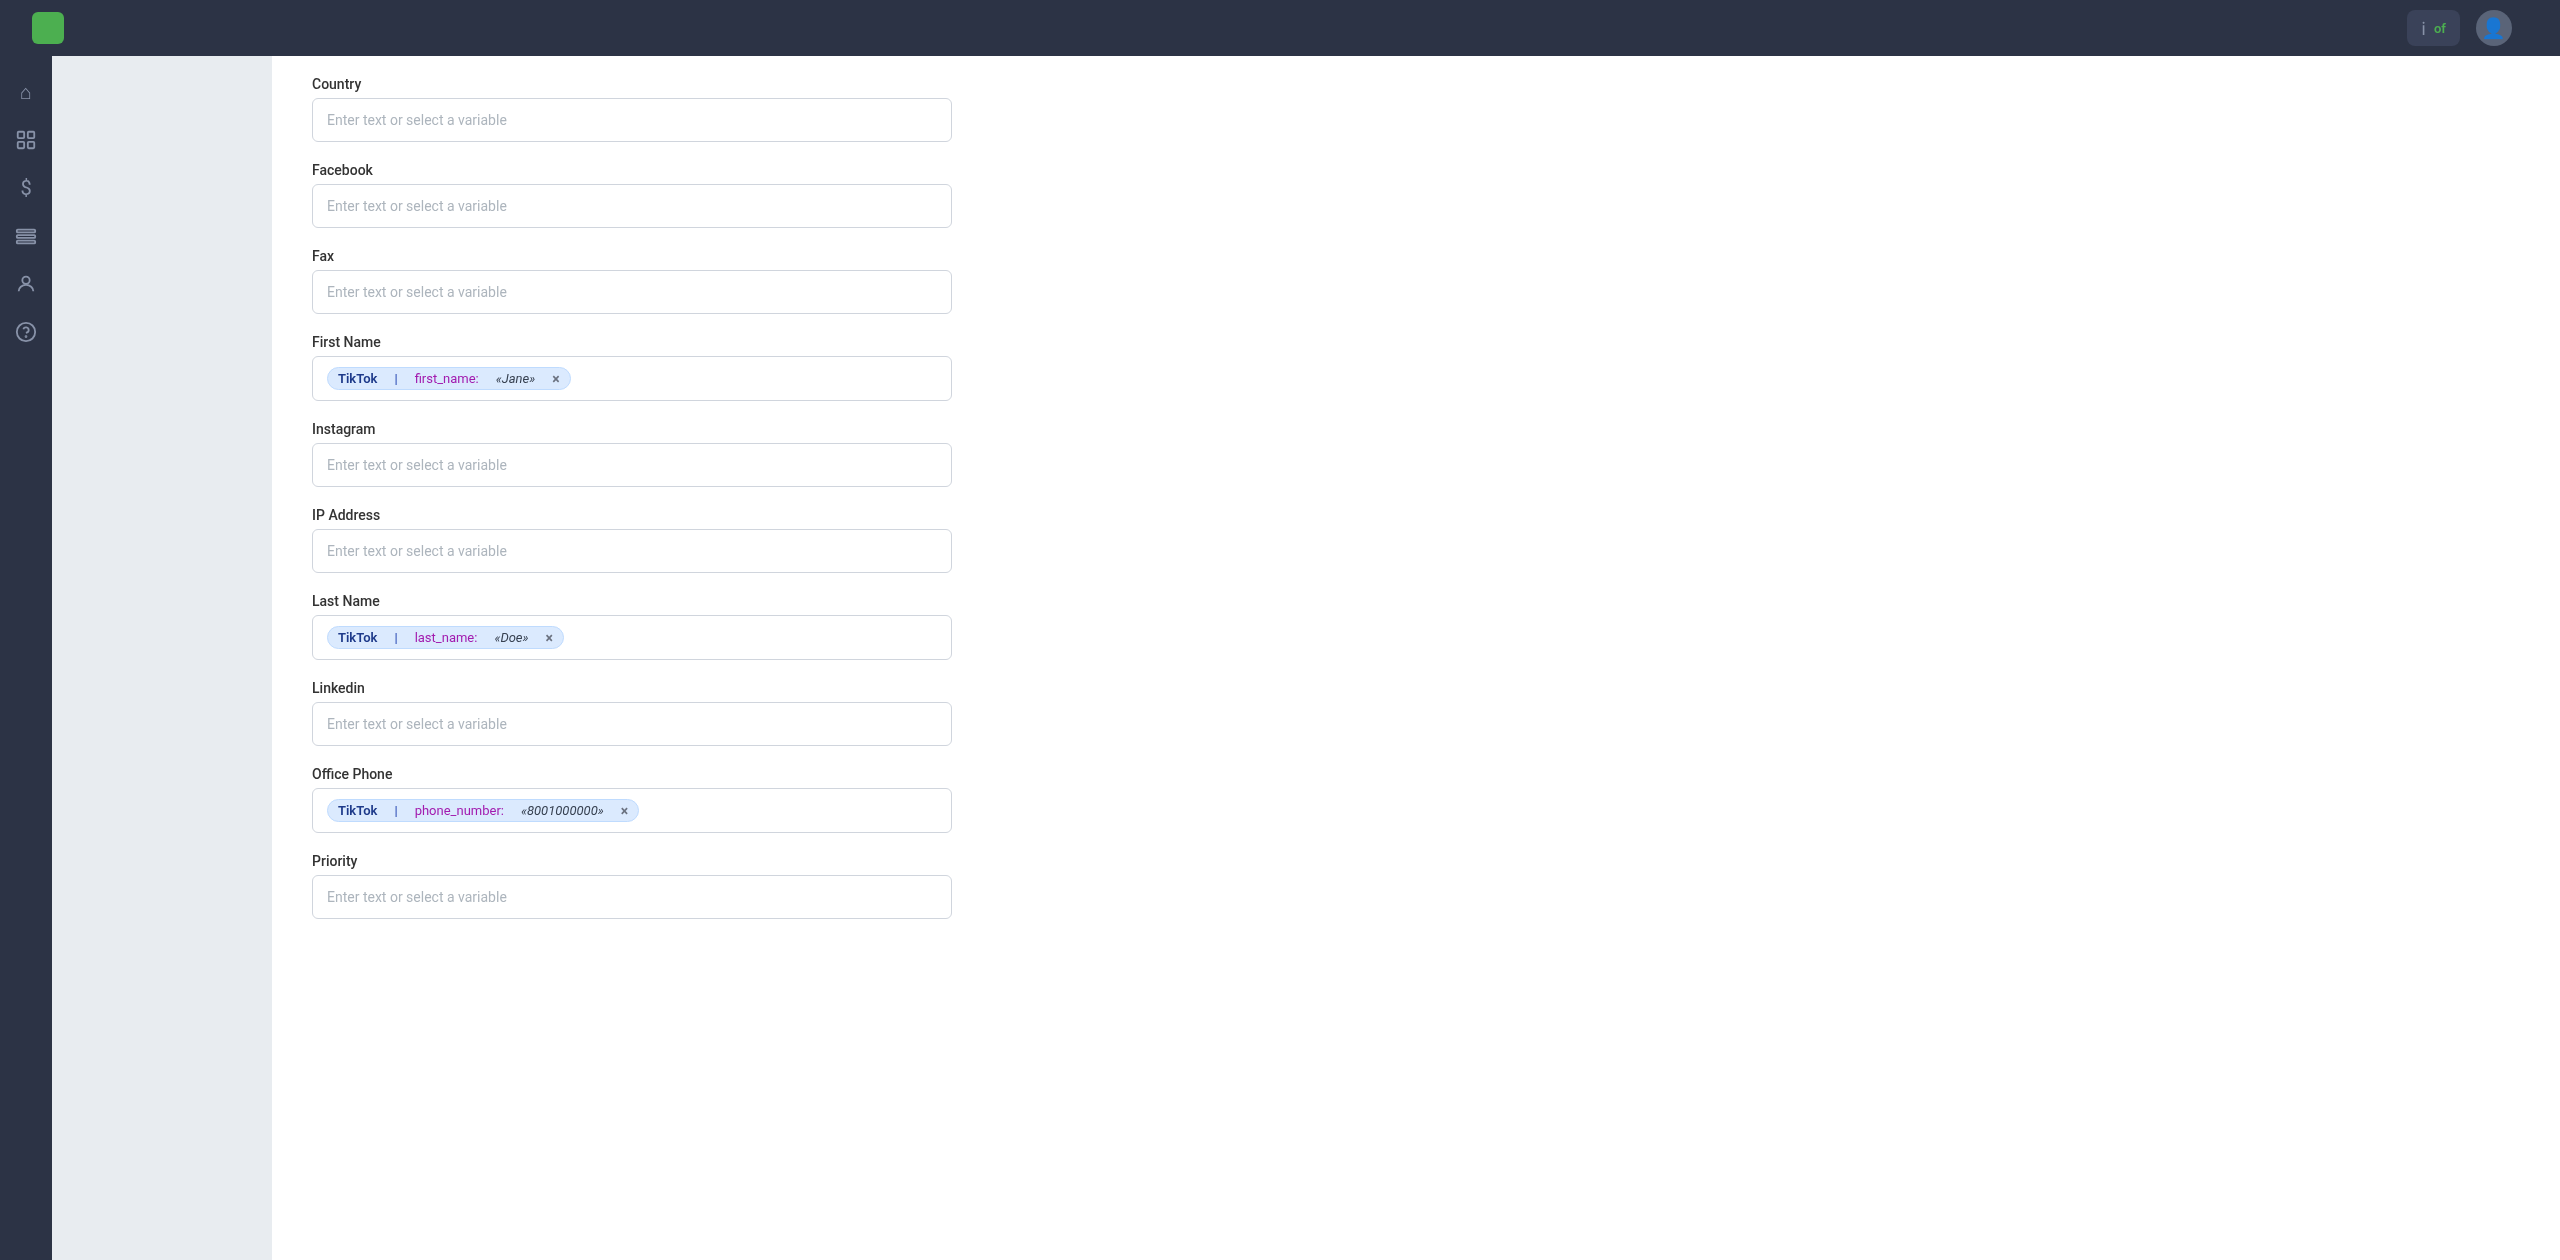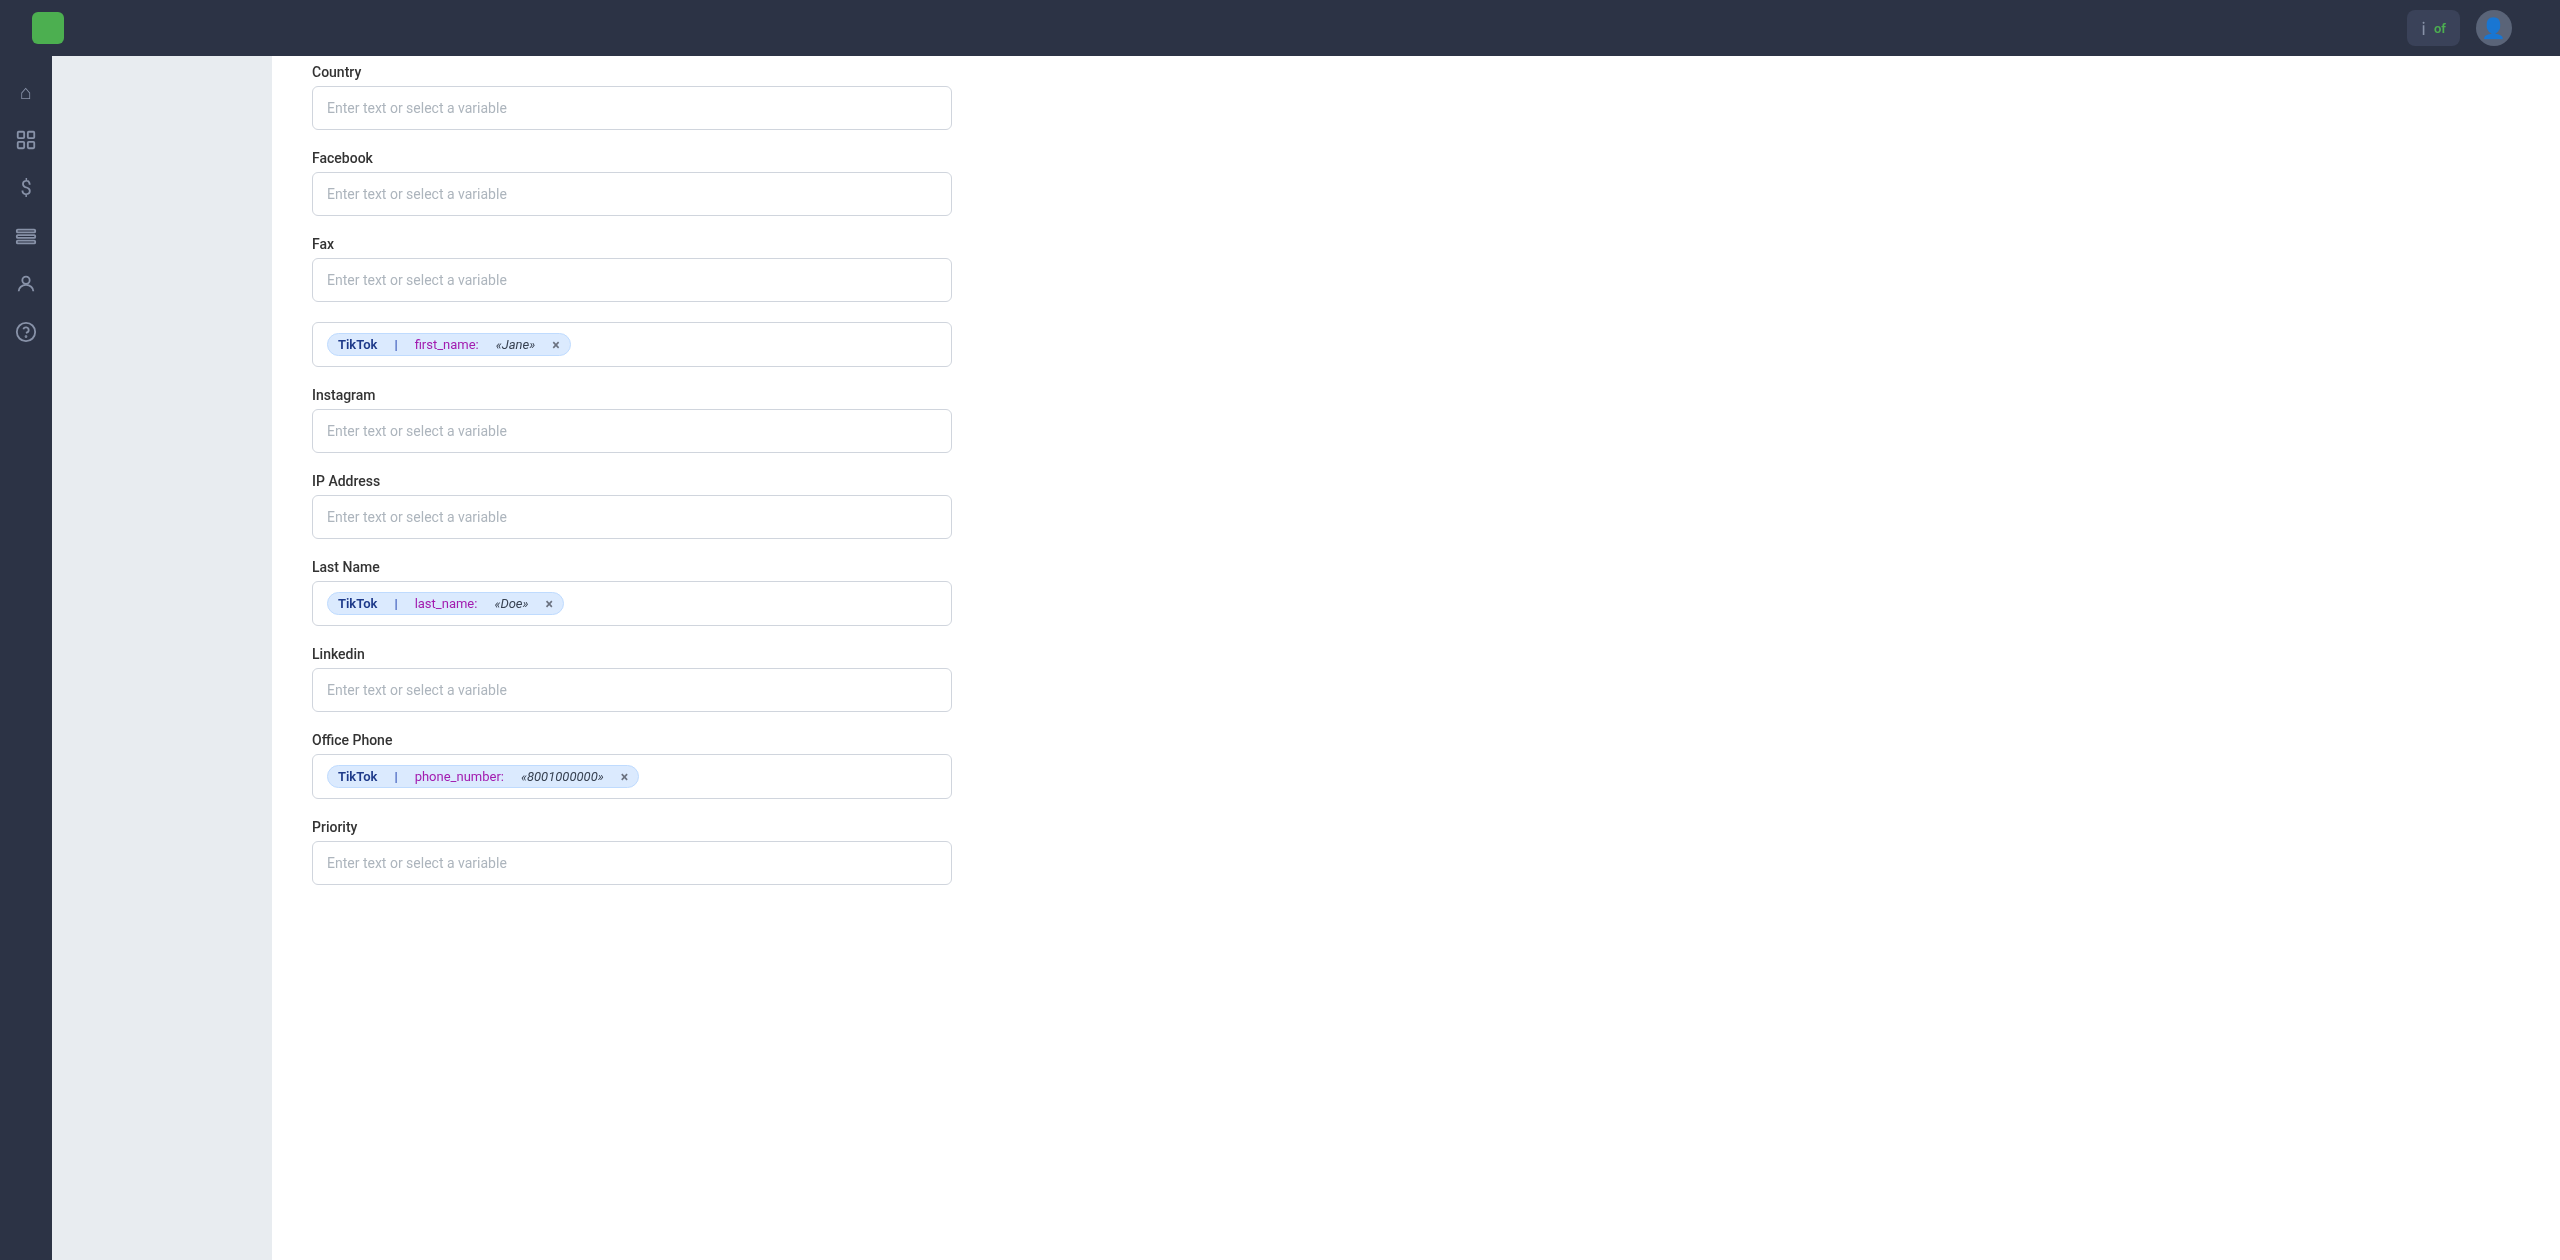--- a/index.html
+++ b/index.html
@@ -84,21 +84,21 @@
       background: #e8ecf0;
       width: 220px;
       flex-shrink: 0;
     }
 
     
     .content-area {
       flex: 1;
       overflow-y: auto;
       background: #fff;
-      padding: 8px 40px;
+      padding: 20px 40px;
     }
 
     
     .field-group { margin-bottom: 20px; }
     .field-label {
       font-size: 14px;
       font-weight: 500;
       color: #333;
       margin-bottom: 6px;
     }
@@ -224,20 +224,21 @@
       </div>
       <div class="field-group">
         <div class="field-label">Facebook</div>
         <div class="field-input placeholder-text">Enter text or select a variable</div>
       </div>
       <div class="field-group">
         <div class="field-label">Fax</div>
         <div class="field-input placeholder-text">Enter text or select a variable</div>
       </div>
       <div class="field-group">
+        <div class="field-label">First Name</div>
         <div class="field-input">
           <span class="tag-pill">
             <span class="tag-source">TikTok</span>
             <span> | </span>
             <span class="tag-field"> first_name: </span>
             <span class="tag-value">«Jane»</span>
             <span class="tag-close">×</span>
           </span>
         </div>
       </div>

